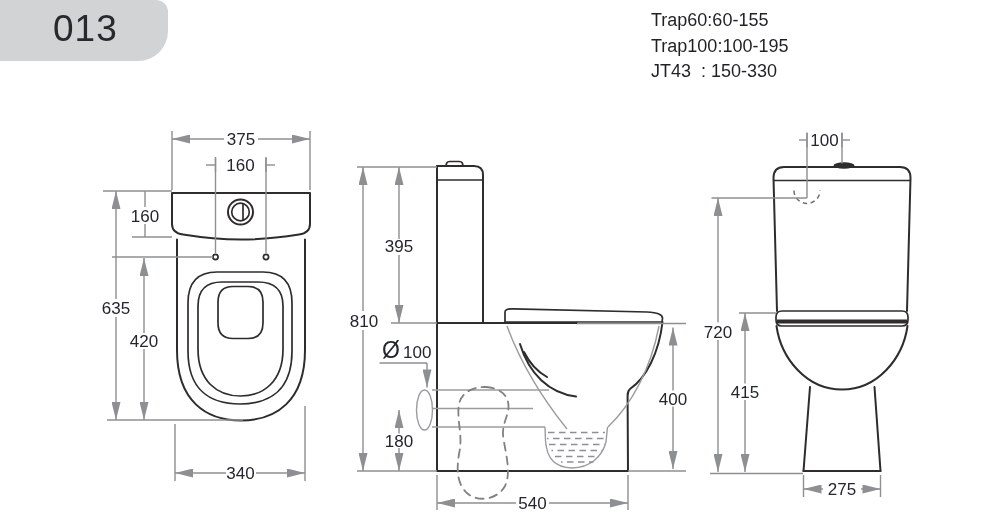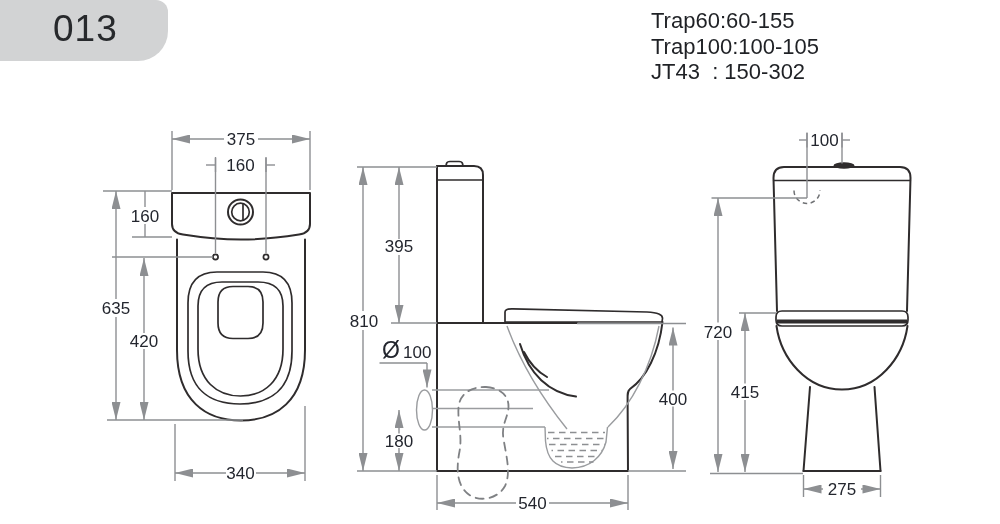--- a/index.html
+++ b/index.html
@@ -2,21 +2,21 @@
 <html><head>
 <meta charset="utf-8">
 <style>
   html,body{margin:0;padding:0;background:#ffffff;}
   .stage{position:relative;width:1000px;height:524px;background:#ffffff;overflow:hidden;
          font-family:"Liberation Sans",sans-serif;}
   .badge{position:absolute;left:0;top:0;width:168px;height:61px;background:#d2d3d4;
          border-radius:0 12px 30px 0;}
   .badge-label{position:absolute;left:53px;top:0;height:58px;line-height:58px;
          font-size:37px;letter-spacing:1px;color:#27292c;}
-  .specs{position:absolute;left:651px;top:8px;color:#1f2125;font-size:22px;
+  .specs{position:absolute;left:651px;top:8px;color:#1f2125;font-size:18px;
          line-height:25.5px;}
   .specs div{white-space:pre;}
   svg{position:absolute;left:0;top:0;}
   svg text{font-family:"Liberation Sans",sans-serif;font-size:17px;fill:#23262e;
          text-anchor:middle;}
   text.dia{font-size:23px;}
   text.start{text-anchor:start;}
   .dk{stroke:#2f2c2d;fill:none;stroke-width:2;stroke-linecap:round;stroke-linejoin:round;}
   .dk16{stroke:#2f2c2d;fill:none;stroke-width:1.7;stroke-linecap:round;}
   .gy{stroke:#8d8f92;fill:none;stroke-width:1.4;}
@@ -30,22 +30,22 @@
 <body>
 
 <div class="stage">
 
   <div class="badge">
     <div class="badge-label">013</div>
   </div>
 
   <div class="specs">
     <div>Trap60:60-155</div>
-    <div>Trap100:100-105</div>
-    <div>JT43  : 150-302</div>
+    <div>Trap100:100-195</div>
+    <div>JT43  : 150-330</div>
   </div>
 
   <svg width="1000" height="524" viewBox="0 0 1000 524">
     <defs>
       <marker id="ah" viewBox="0 0 12 6" refX="12" refY="3" markerWidth="24" markerHeight="9" orient="auto" markerUnits="userSpaceOnUse">
         <path d="M0,0 L12,3 L0,6 Z" fill="#8d8f92"></path>
       </marker>
     </defs>
 
     <g>

